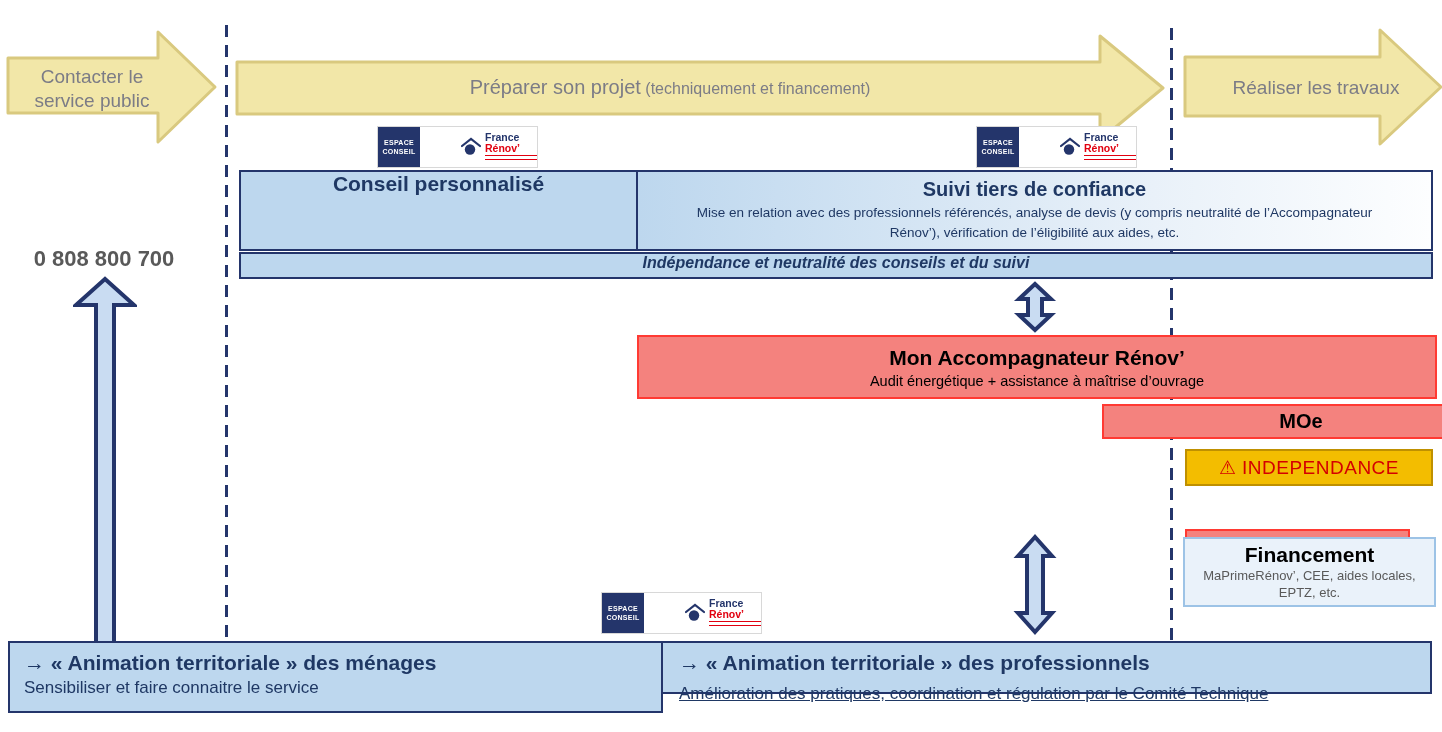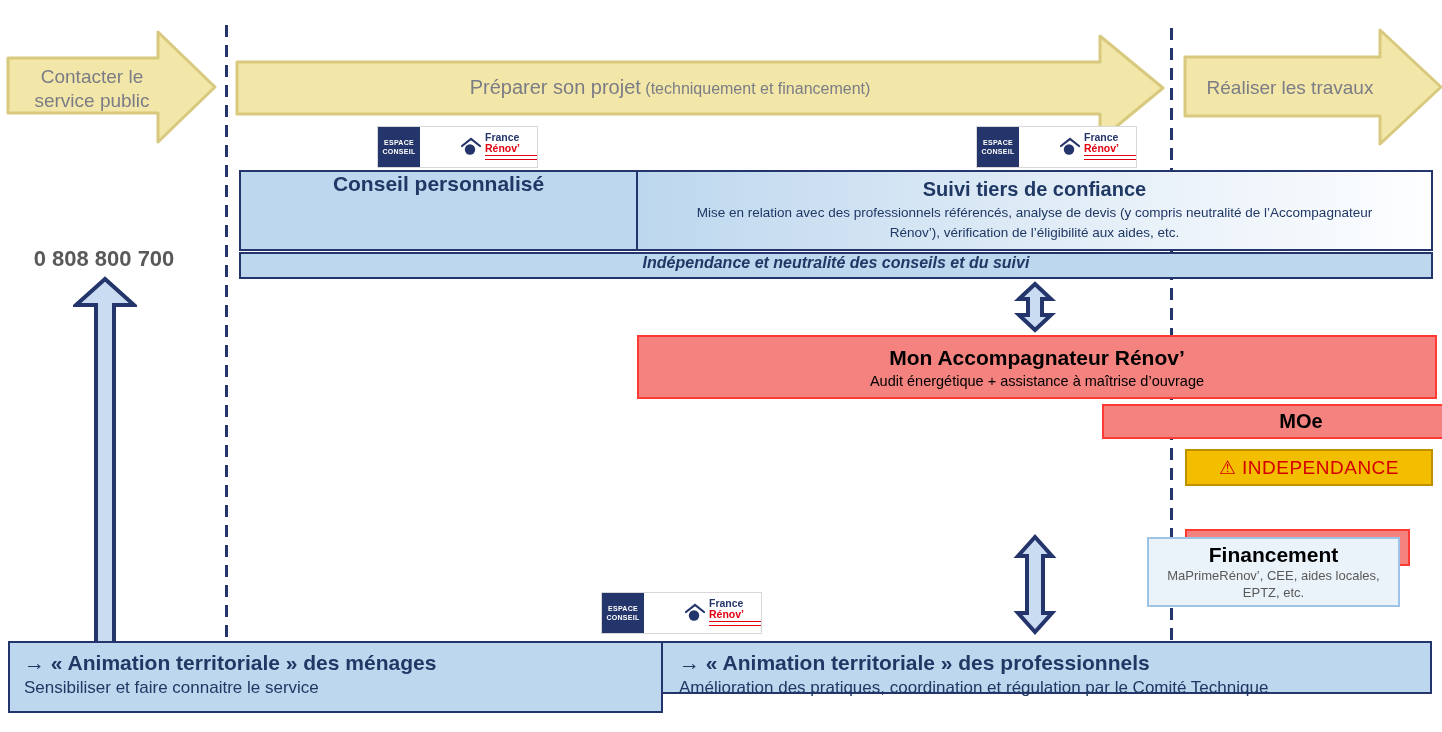--- a/index.html
+++ b/index.html
@@ -53,21 +53,21 @@
     <polygon points="7,28 870,28 870,2 933,54 870,106 870,80 7,80" fill="#F2E7A8" stroke="#D9C97F" stroke-width="3" stroke-linejoin="round"></polygon>
   </svg>
   <div class="abs step-text" style="left:330px;top:76px;width:680px;white-space:nowrap;">
     <span style="font-size:20px;">Préparer son projet</span>
     <span style="font-size:16px;">(techniquement et financement)</span>
   </div>
 
   <svg class="abs" style="left:1183px;top:28px;" width="259" height="120">
     <polygon points="2,29 197,29 197,2 258,59 197,116 197,88 2,88" fill="#F2E7A8" stroke="#D9C97F" stroke-width="3" stroke-linejoin="round"></polygon>
   </svg>
-  <div class="abs step-text" style="left:1190px;top:77px;width:200px;font-size:19px;white-space:nowrap;">Réaliser les travaux</div>
+  <div class="abs step-text" style="left:1216px;top:77px;width:200px;font-size:19px;white-space:nowrap;">Réaliser les travaux</div>
 
   <div class="abs" style="left:14px;top:246px;width:180px;text-align:center;font-size:22px;font-weight:bold;color:#595959;">0 808 800 700</div>
 
   <svg class="abs" style="left:73px;top:276px;" width="64" height="369">
     <polygon points="32,3 3,29 23,29 23,367 41,367 41,29 61,29" fill="#C9DCF2" stroke="#24356B" stroke-width="4" stroke-linejoin="miter"></polygon>
   </svg>
 
   <div class="abs logo" style="left:378px;top:127px;">
     <div class="logo-espace">
       <span>ESPACE</span>
@@ -152,21 +152,21 @@
 
   <div class="abs gold-box" style="left:1185px;top:449px;width:248px;height:37px;">
     <span style="color:#D40000;font-size:19px;margin-right:6px;">⚠</span>
     <span style="color:#D40000;font-size:19px;font-weight:normal;letter-spacing:.5px;">INDEPENDANCE</span>
   </div>
 
   <div class="abs red-box" style="left:1185px;top:494px;width:225px;height:37px;margin-top:35px;">
     <span class="dkgray" style="font-size:20px;font-weight:bold;">Artisans RGE</span>
   </div>
 
-  <div class="abs fin-box" style="left:1147px;top:537px;width:253px;height:70px;">
+  <div class="abs fin-box" style="left:1183px;top:537px;width:253px;height:70px;">
     <div class="dkgray" style="font-size:21px;font-weight:bold;">Financement</div>
     <div style="color:#595959;font-size:13px;line-height:1.3;text-align:center;max-width:235px;margin-top:1px;">MaPrimeRénov’, CEE, aides locales, EPTZ, etc.</div>
   </div>
 
   <svg class="abs" style="left:1013px;top:534px;" width="44" height="101">
     <polygon points="22,3 5,22 14,22 14,79 5,79 22,98 39,79 30,79 30,22 39,22" fill="#C9DCF2" stroke="#24356B" stroke-width="4" stroke-linejoin="miter"></polygon>
   </svg>
 
   <div class="abs blue-box" style="left:8px;top:641px;width:655px;height:72px;padding:8px 0 1px 14px;">
     <div style="font-size:21px;font-weight:bold;" class="navy">
@@ -174,16 +174,16 @@
       <span>« Animation territoriale » des ménages</span>
     </div>
     <div class="navy" style="font-size:17px;margin-top:3px;">Sensibiliser et faire connaitre le service</div>
   </div>
 
   <div class="abs blue-box" style="left:661px;top:641px;width:771px;height:53px;padding:8px 0 0 16px;">
     <div style="font-size:21px;font-weight:bold;" class="navy">
       <span>→</span>
       <span>« Animation territoriale » des professionnels</span>
     </div>
-    <div class="navy" style="font-size:17px;margin-top:3px;">Amélioration des pratiques, coordination et régulation par le Comité Technique</div>
+    <div class="navy" style="font-size:17px;margin-top:9px;text-decoration:underline;">Amélioration des pratiques, coordination et régulation par le Comité Technique</div>
   </div>
 
 </div>
 
 </body></html>

